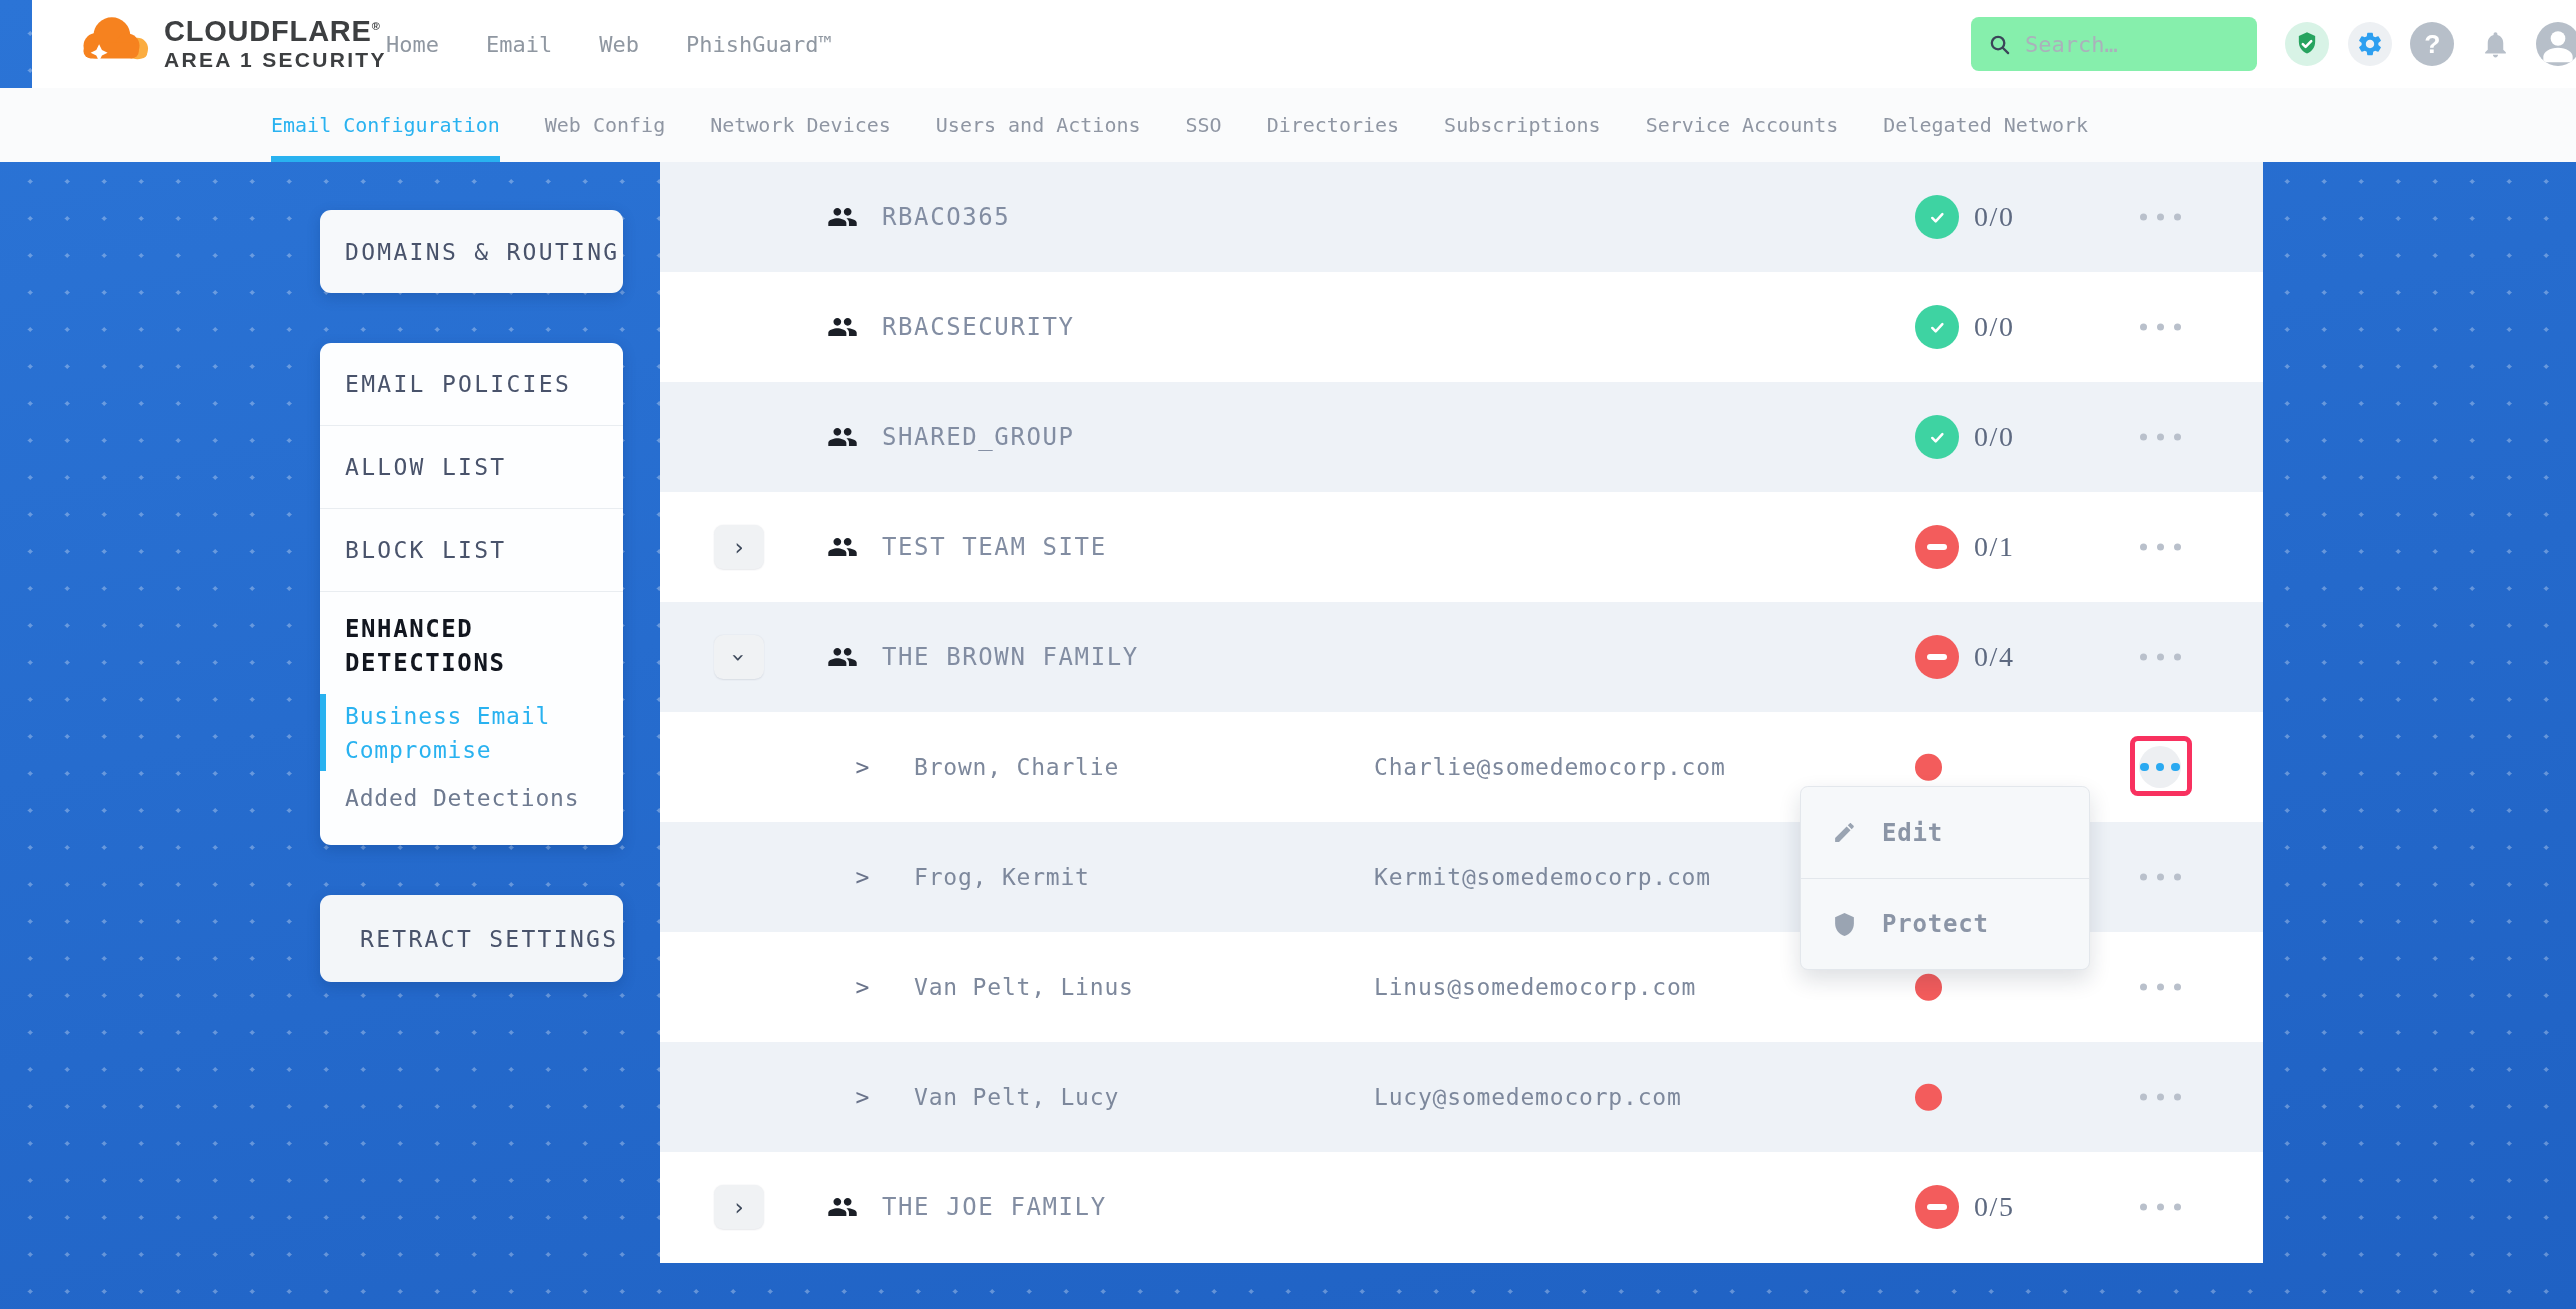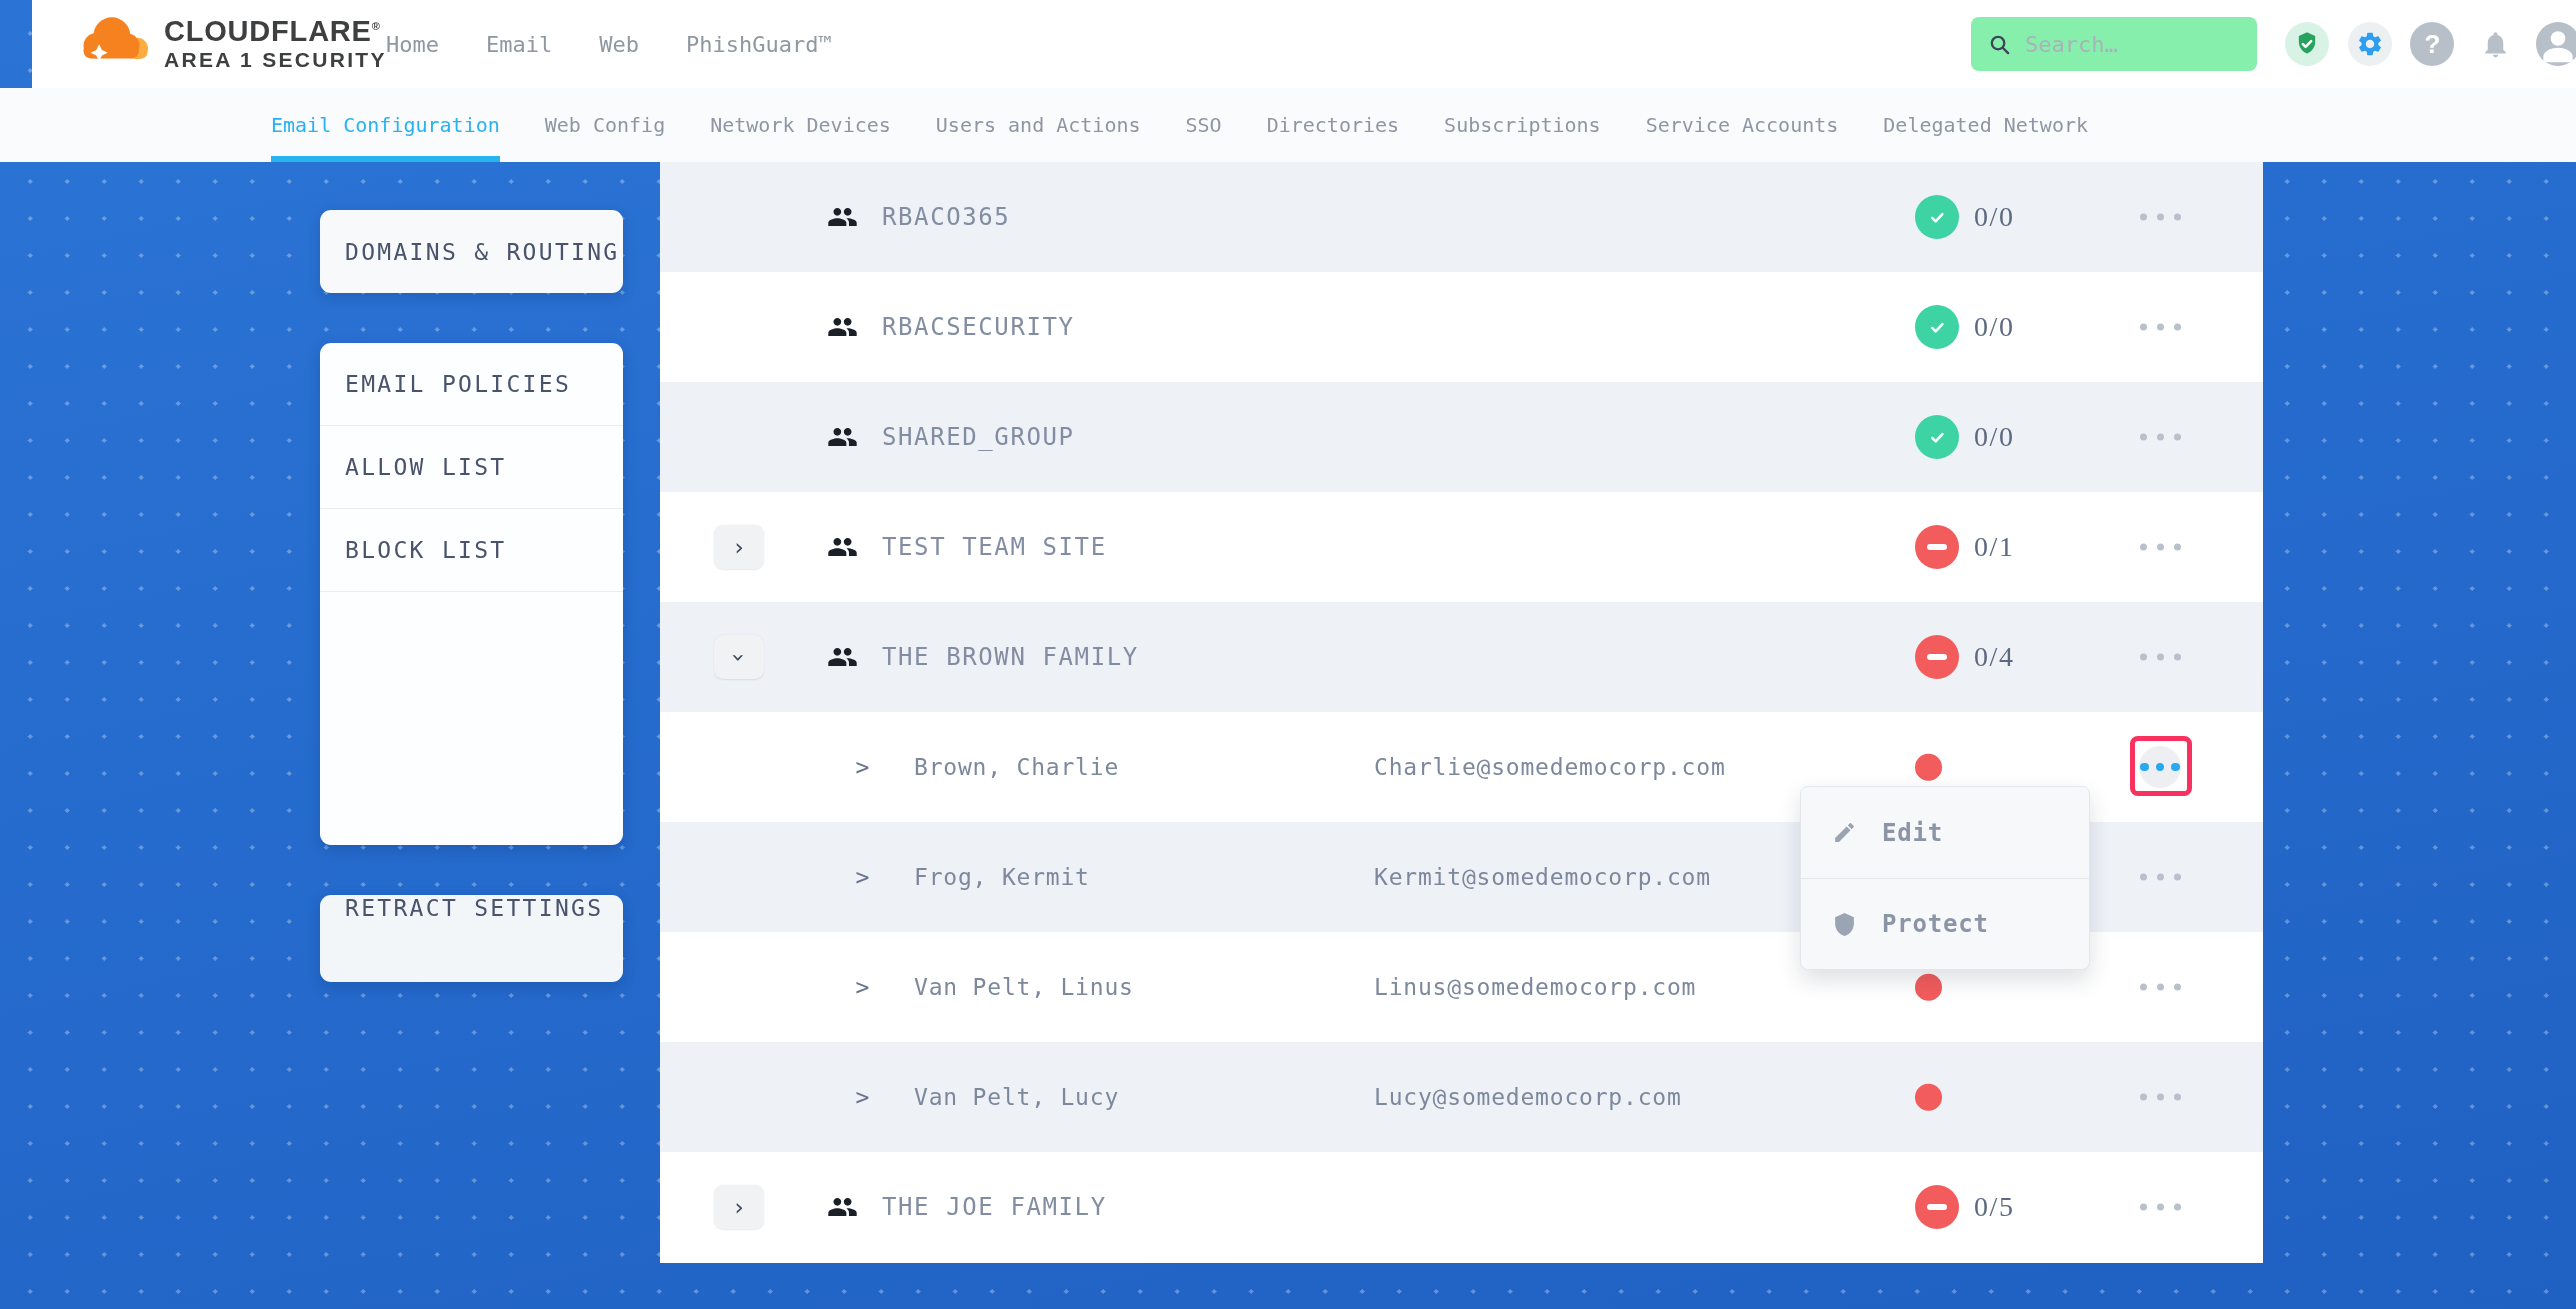--- a/index.html
+++ b/index.html
@@ -40,21 +40,21 @@
   
   .subnav { left:0; top:88px; width:2576px; height:74px; background:#fafbfc; z-index:9; display:flex; align-items:stretch; padding-left:271px; gap:45px; }
   .tab { display:flex; align-items:center; font-size:20px; color:#8f96a3; cursor:pointer; position:relative; white-space:nowrap; }
   .tab.active { color:#29b2f0; }
   .tab.active::after { content:""; position:absolute; left:0; right:0; bottom:0; height:6.2px; background:#29b2f0; }
 
   
   .side-card { background:#f7f9fb; border-radius:11px; box-shadow:0 4.7px 14px rgba(10,40,90,.20); z-index:5; }
   .side-card1 { left:320px; top:210px; width:303px; height:83px; display:flex; align-items:center; padding-left:25px; }
   .side-card2 { left:320px; top:343px; width:303px; height:502px; background:#fdfeff; }
-  .side-card3 { left:320px; top:895px; width:303px; height:87px; display:flex; align-items:flex-start; padding-left:25px; background:#f3f6f9; }
+  .side-card3 { left:320px; top:895px; width:303px; height:87px; display:flex; align-items:center; padding-left:40px; background:#f3f6f9; }
   .side-label { font-size:23px; letter-spacing:2.3px; color:#49536b; cursor:pointer; }
   .side-item { height:83px; display:flex; align-items:center; padding-left:25px; border-bottom:1.6px solid #e9edf1; cursor:pointer; }
   .side-enhanced { padding:20px 22px 0 25px; }
   .enh-heading { font-size:24px; font-weight:bold; color:#12161f; line-height:34px; letter-spacing:1.6px; cursor:pointer; }
   .bec-wrap { position:relative; margin-top:18.7px; cursor:pointer; }
   .bec-bar { position:absolute; left:-25px; top:-4.7px; width:6.2px; height:calc(100% + 9.3px); background:#29b2f0; }
   .bec-link { font-size:23px; color:#29b2f0; line-height:34px; letter-spacing:0.8px; }
   .added-link { margin-top:18.7px; font-size:23px; color:#6e7a90; letter-spacing:0.8px; cursor:pointer; }
 
   
@@ -173,20 +173,28 @@
 <div class="abs side-card side-card2">
   <div class="side-item">
     <span class="side-label">EMAIL POLICIES</span>
   </div>
   <div class="side-item">
     <span class="side-label">ALLOW LIST</span>
   </div>
   <div class="side-item">
     <span class="side-label">BLOCK LIST</span>
   </div>
+  <div class="side-enhanced">
+    <div class="enh-heading">ENHANCED DETECTIONS</div>
+    <div class="bec-wrap">
+      <div class="bec-bar"></div>
+      <div class="bec-link">Business Email Compromise</div>
+    </div>
+    <div class="added-link">Added Detections</div>
+  </div>
 </div>
 
 <div class="abs side-card side-card3">
   <span class="side-label">RETRACT SETTINGS</span>
 </div>
 
 <div class="abs panel" id="rows">
     <div class="row alt">
       <span class="people-ic">
         <svg width="31" height="31" viewBox="0 0 24 24" fill="currentColor">

